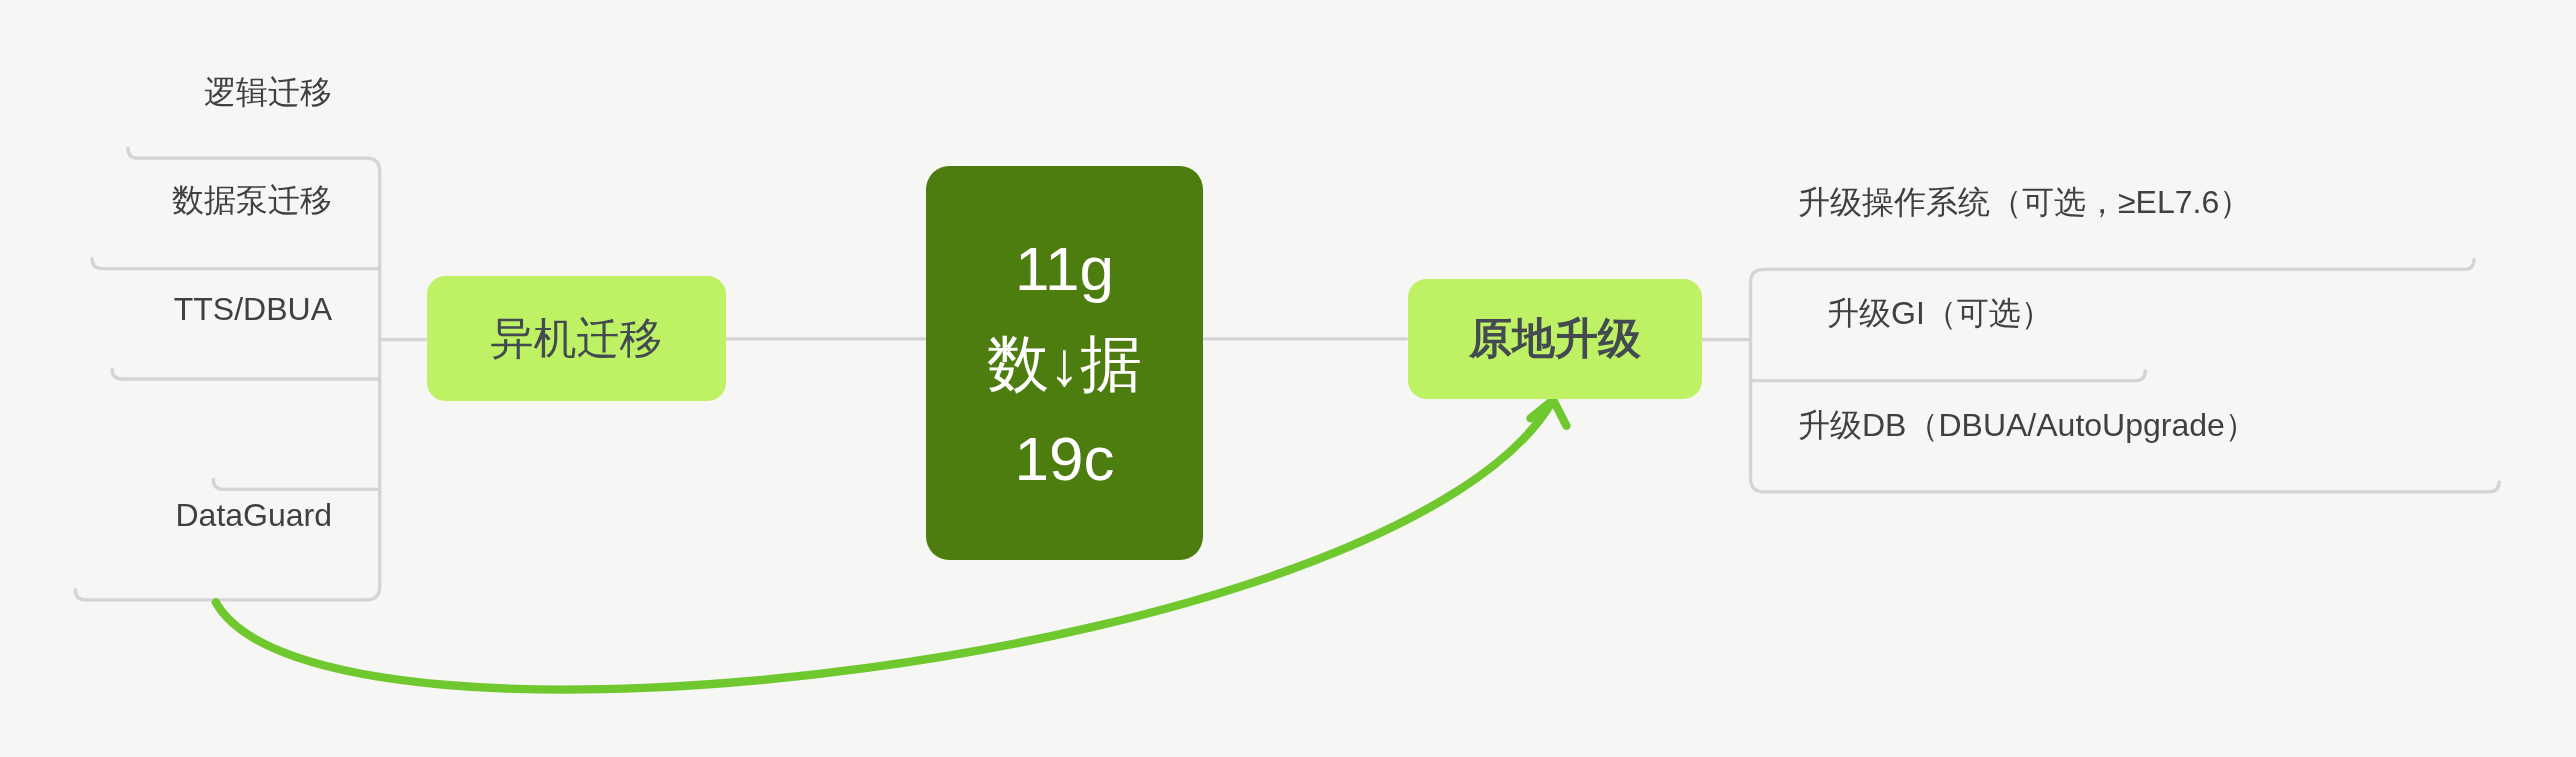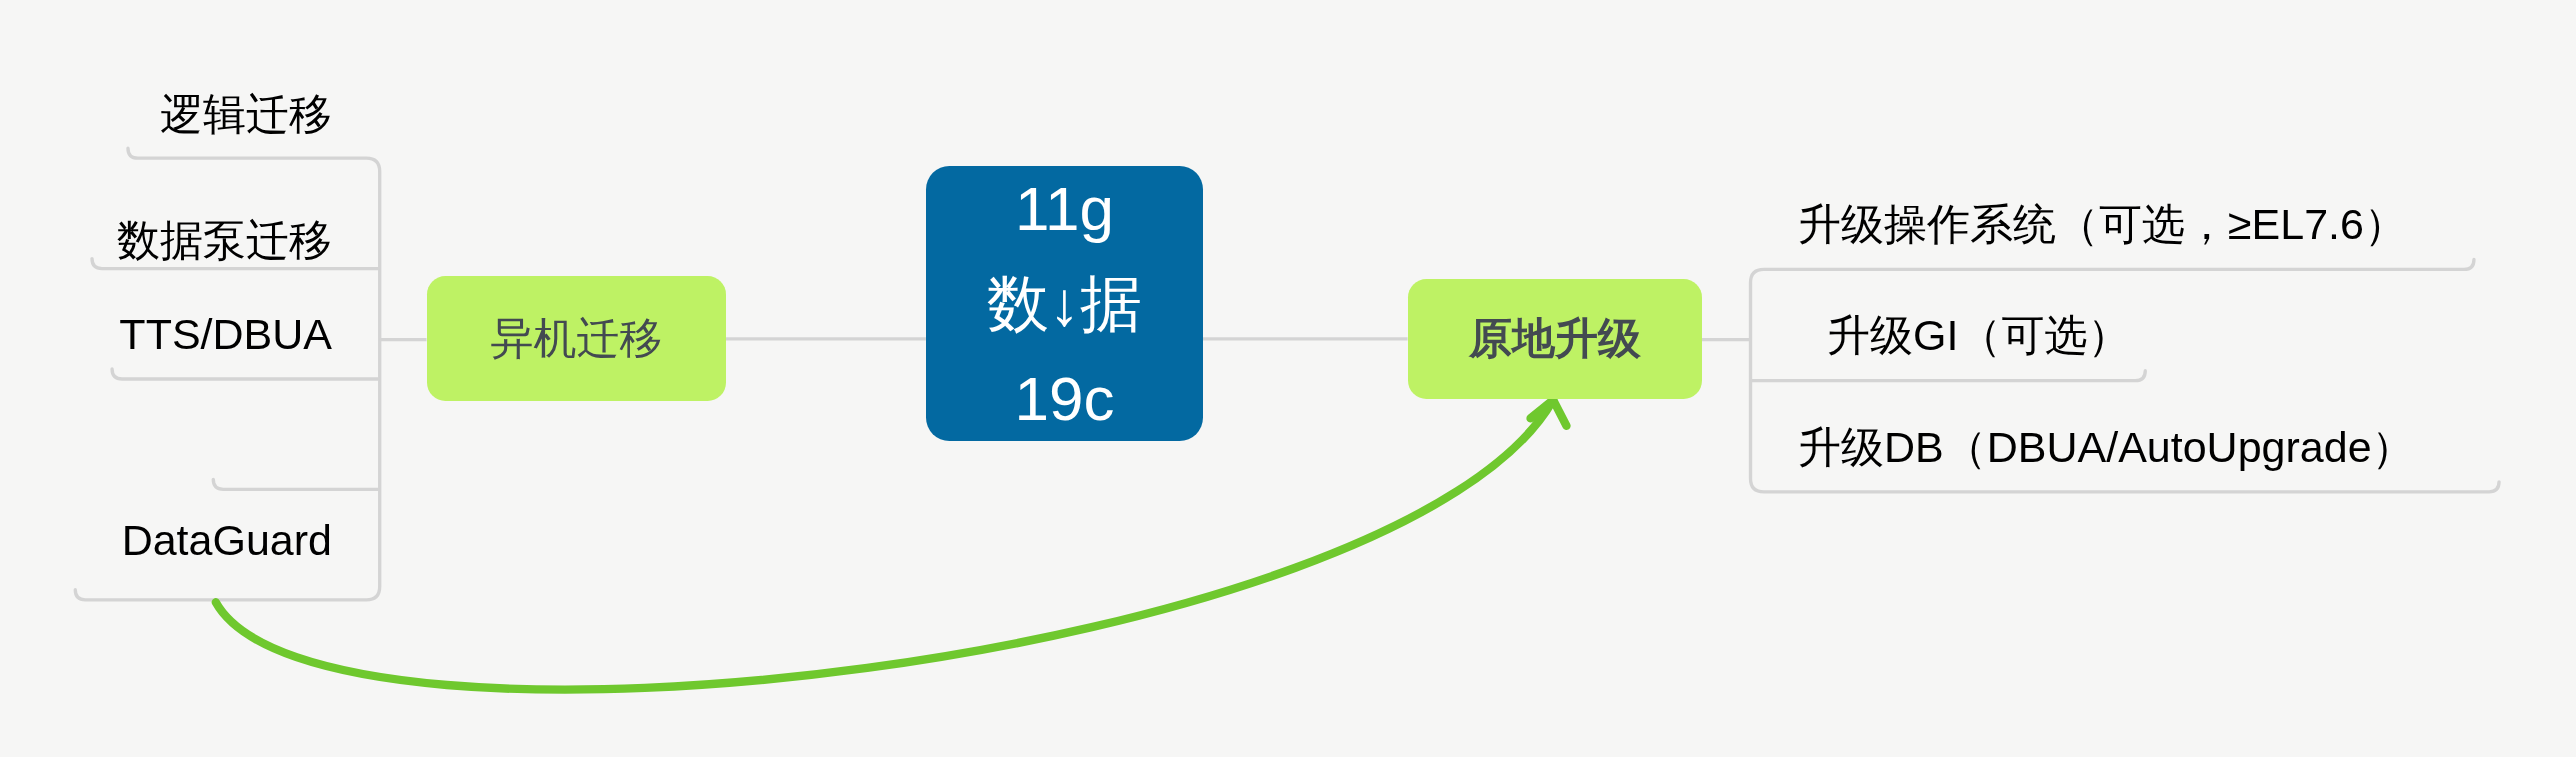--- a/index.html
+++ b/index.html
@@ -26,50 +26,49 @@
     align-items: center;
     justify-content: center;
     background: #bef264;
     border-radius: 18.4px;
     color: #434a51;
     font-size: 43px;
     white-space: nowrap;
   }
   .node.central {
     left: 926px; top: 166px;
-    width: 277px; height: 275px;
-    background: #0369a1;
+    width: 277px; height: 394px;
+    background: #4d7c0f;
     border-radius: 23.4px;
     color: #ffffff;
     flex-direction: column;
     font-size: 62px;
   }
   .node.central span {
     display: block;
     line-height: 95px;
     text-align: center;
   }
   .node.branch-left  { left: 427px;  top: 276px; width: 299px; height: 125px; }
   .node.branch-right { left: 1408px; top: 279px; width: 294px; height: 120px; font-weight: bold; }
 
   .child {
     position: absolute;
     display: flex;
-    align-items: center;
     height: 110px;
     padding-top: 23.4px;
-    color: #000000;
-    font-size: 43px;
+    color: #404040;
+    font-size: 32px;
     white-space: nowrap;
   }
   .child.left  { right: 2244px; justify-content: flex-end; }
   .child.right { left: 1798px;  height: 111px; justify-content: flex-start; }
 
   .lc1 { top: 48px; }
-  .lc2 { top: 174px; }
+  .lc2 { top: 156px; }
   .lc3 { top: 268px; }
   .lc4 { top: 379px; }
   .lc5 { top: 474px; }
   .rc1 { top: 158px; }
   .rc2 { top: 269px; margin-left: 29px; }
   .rc3 { top: 381px; }
 </style>
 </head>
 <body>
 

